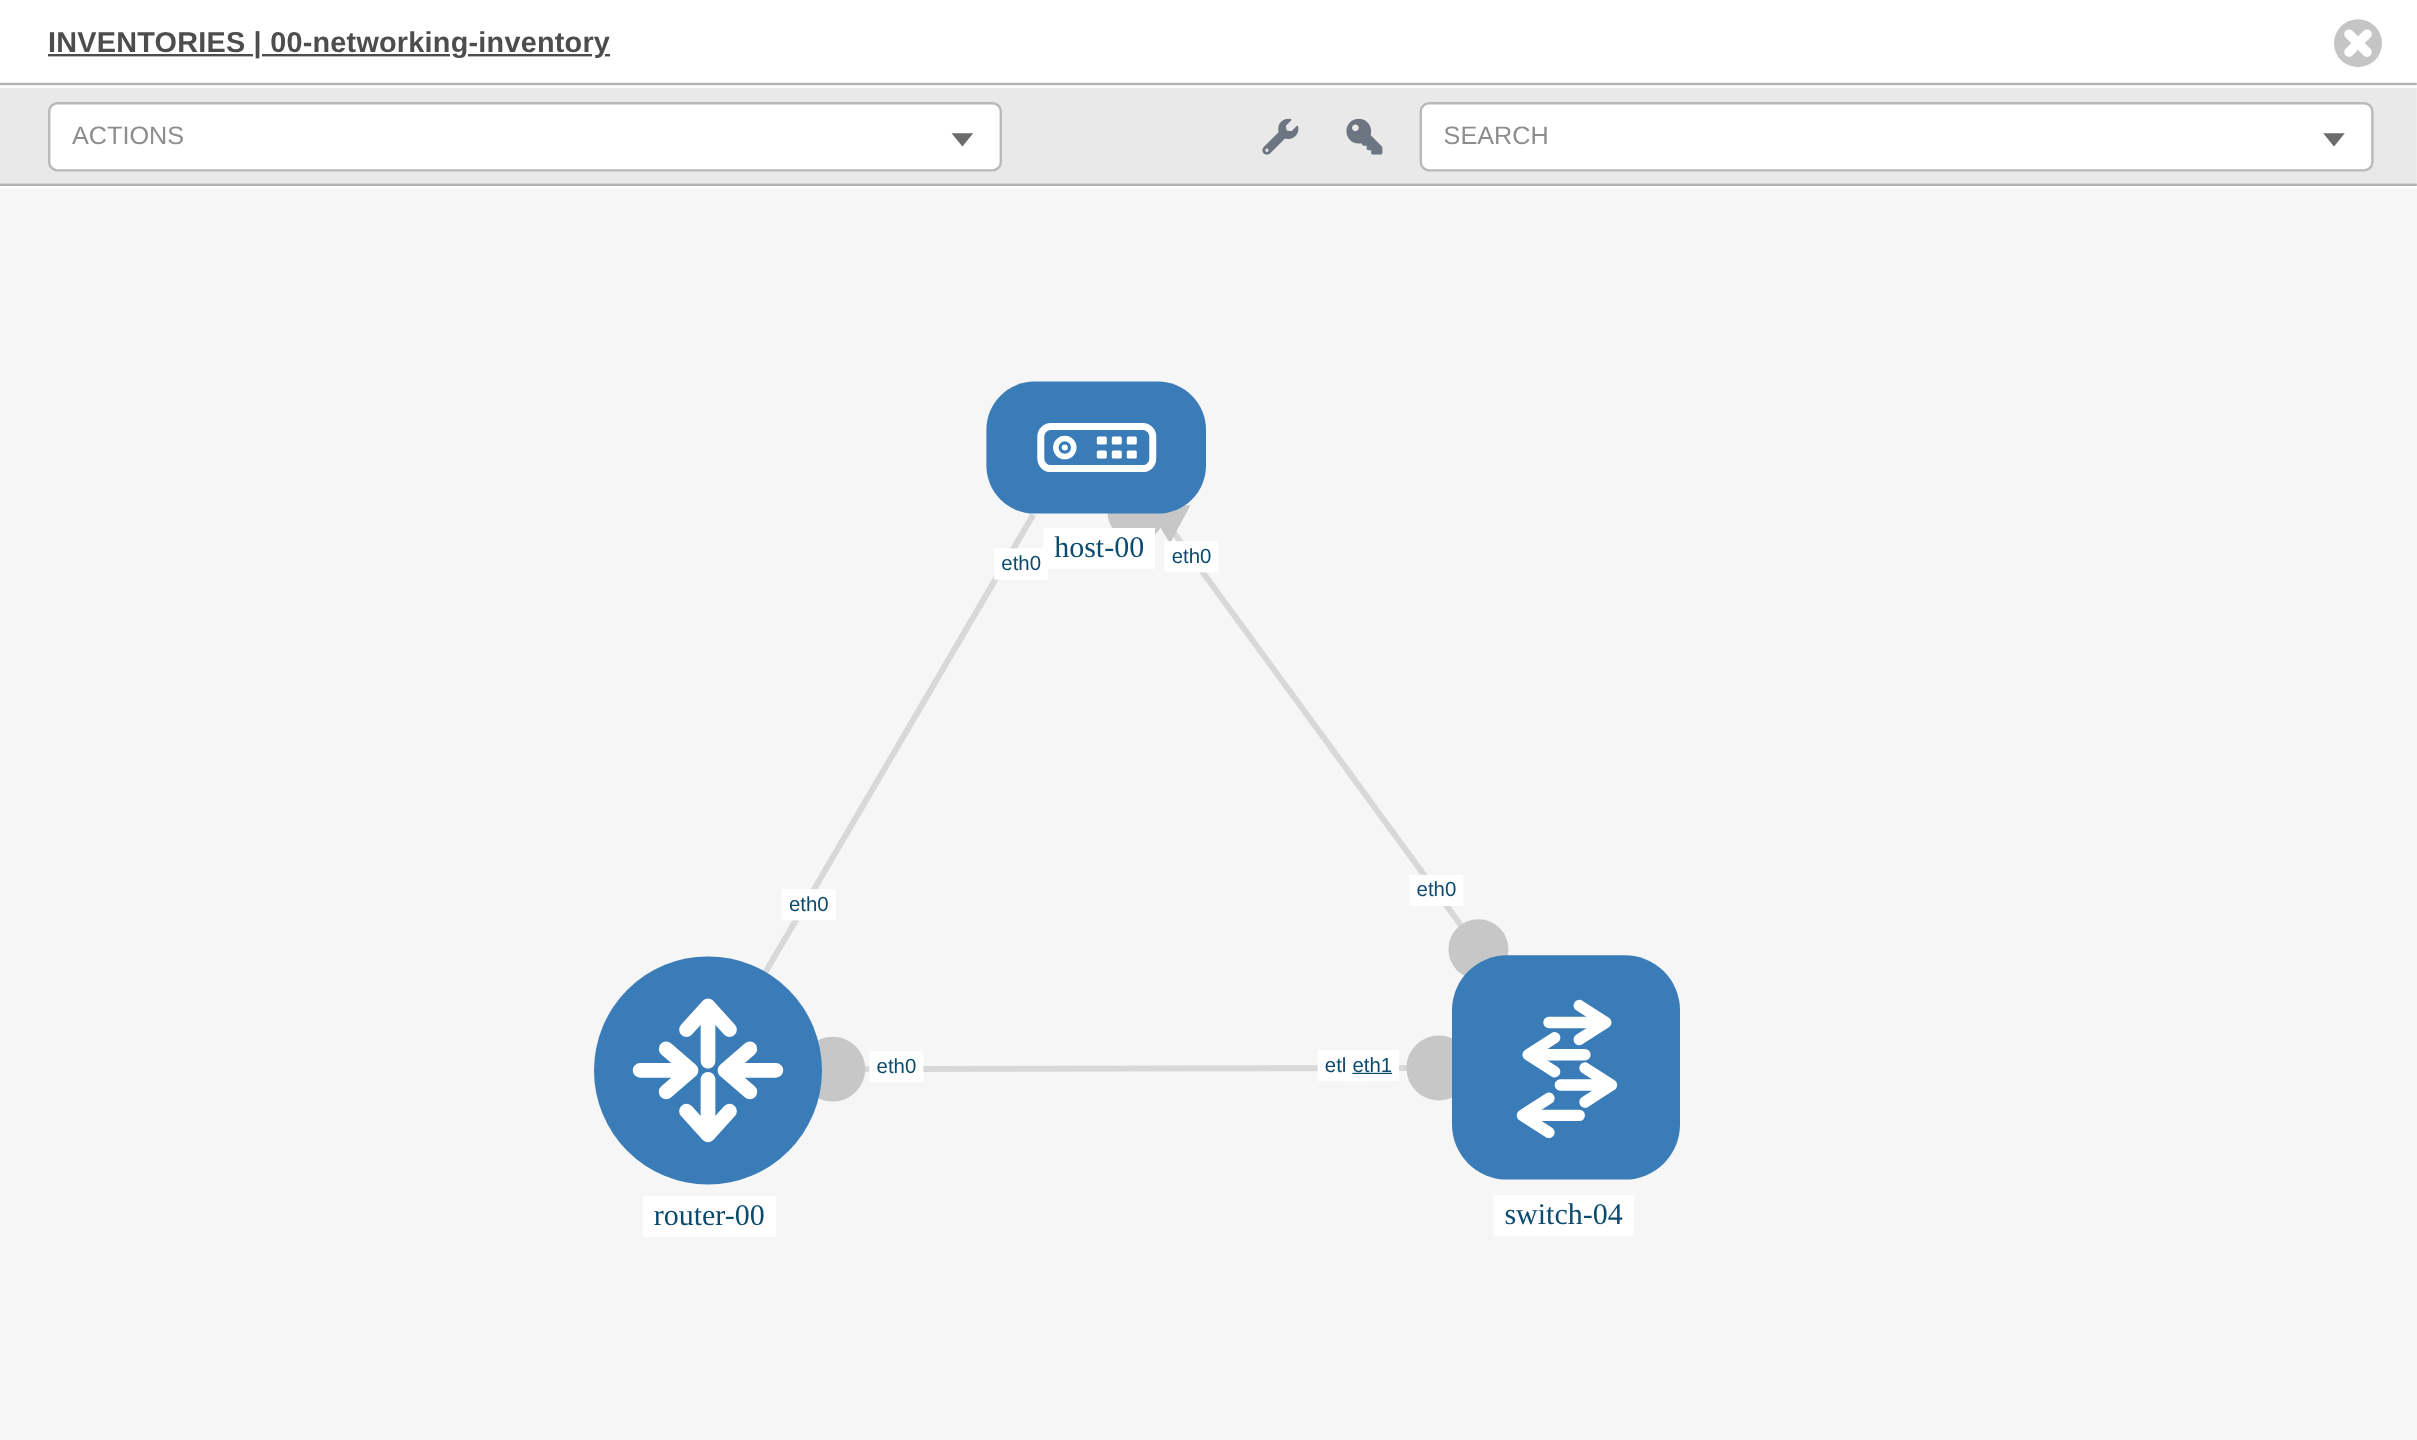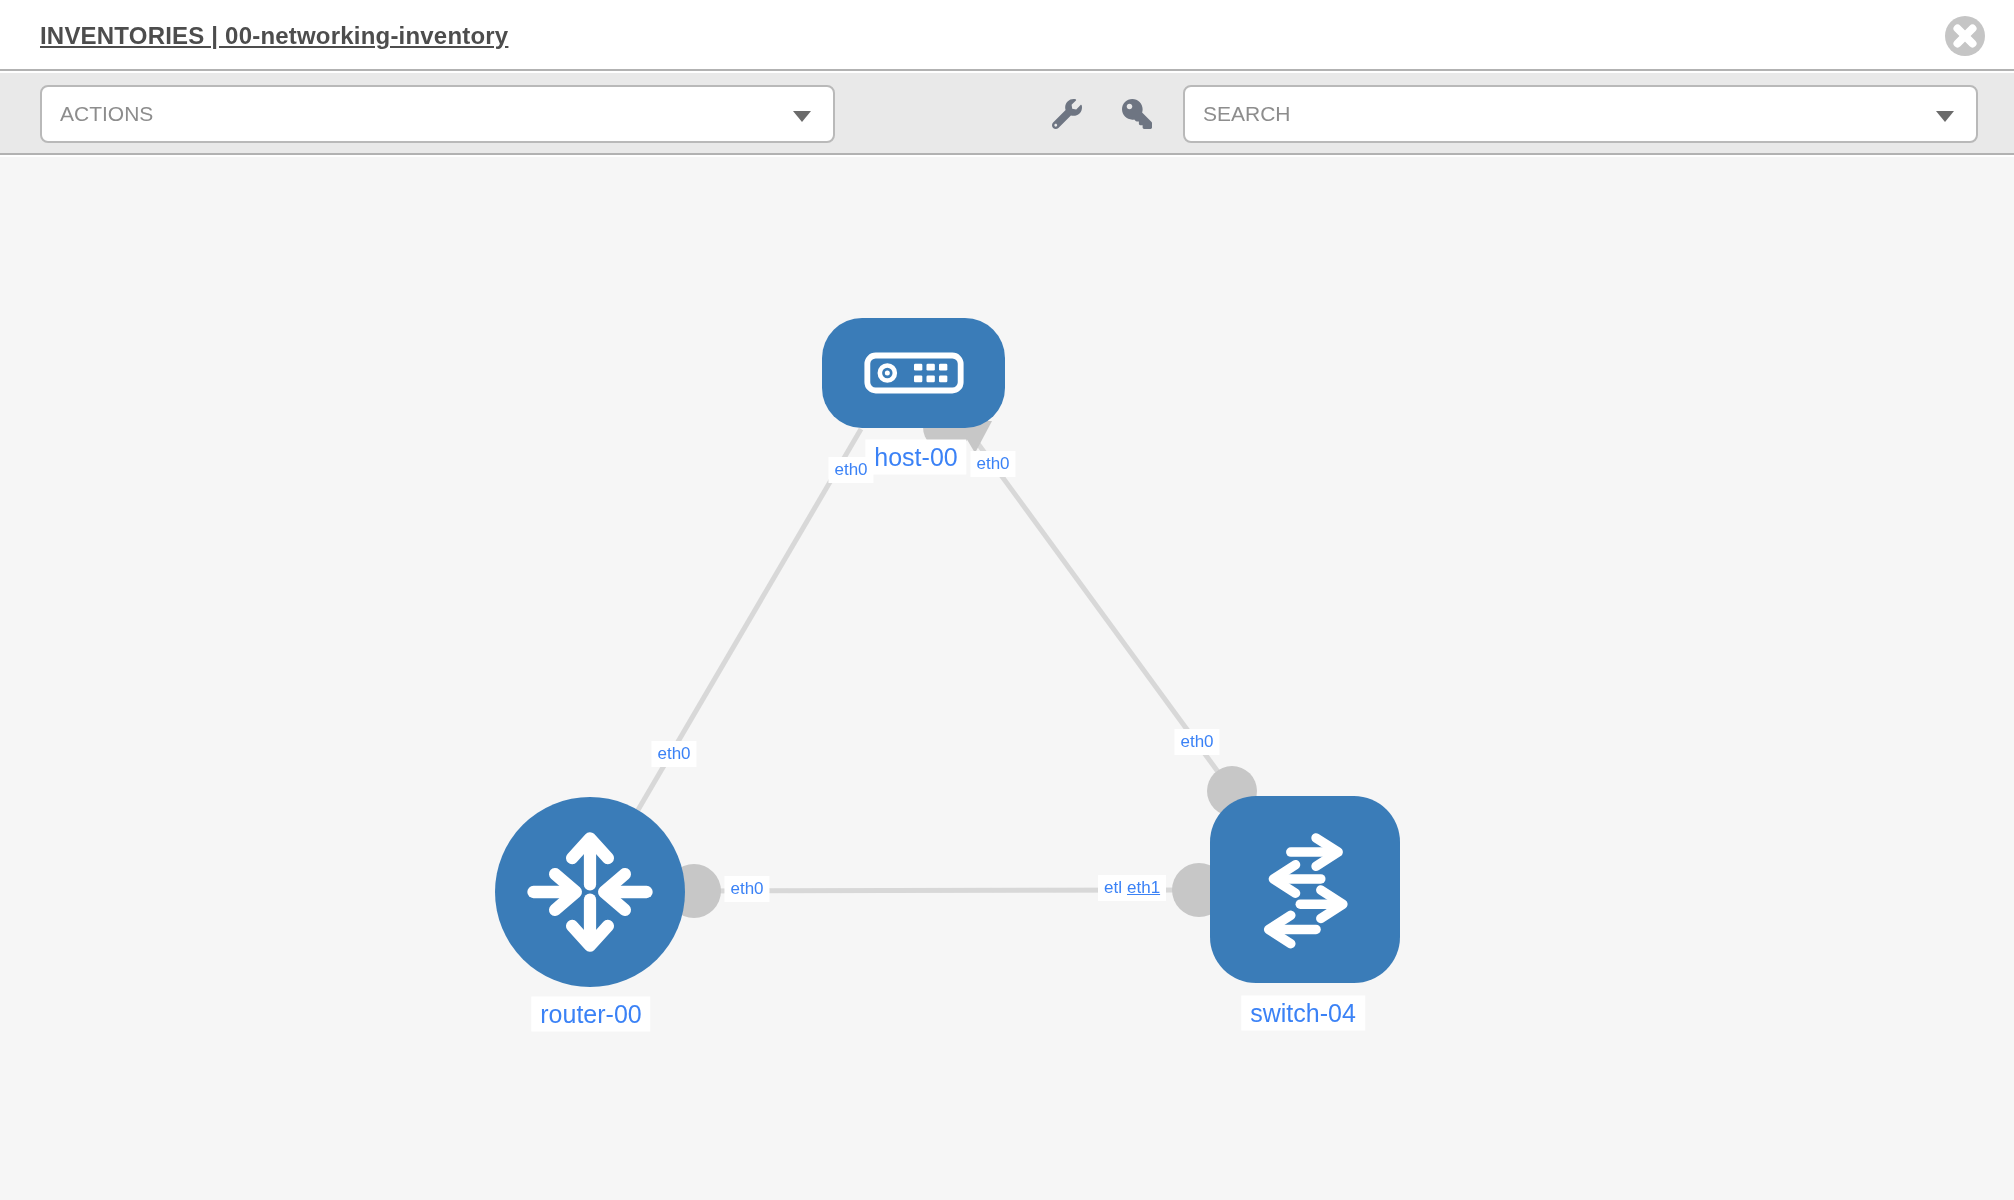--- a/index.html
+++ b/index.html
@@ -35,23 +35,23 @@
   .canvas { position:absolute; left:0; top:157px; width:2014px; height:1043px;
     background:#f6f6f6; }
   .graph-svg { position:absolute; left:0; top:0; width:2014px; height:1043px; }
 
   .node { position:absolute; background:#3a7cb8; cursor:pointer; }
   .node-host { left:822px; top:161px; width:183px; height:110px; border-radius:40px; }
   .node-router { left:495px; top:640px; width:190px; height:190px; border-radius:50%; }
   .node-switch { left:1210px; top:639px; width:190px; height:187px; border-radius:46px; }
   .node svg { position:absolute; left:50%; top:50%; transform:translate(-50%,-50%); }
 
-  .chip { position:absolute; background:#ffffff; color:#3b82f6; white-space:nowrap;
+  .chip { position:absolute; background:#ffffff; color:#0c4a6e; white-space:nowrap;
     transform:translate(-50%,-50%); }
-  .chip-node { font-size:25px; padding:3px 9px; }
+  .chip-node { font-size:25px; padding:3px 9px;font-family:Liberation Serif, serif; }
   .chip-iface { font-size:17px; padding:3px 6px; }
   .chip-fixed { transform:none; }
 </style>
 </head>
 <body>
 
 <div class="header">
   <div class="page-title">INVENTORIES | 00-networking-inventory</div>
   <div class="close-btn">
     <svg viewBox="-21 -21 42 42" width="42" height="42">

